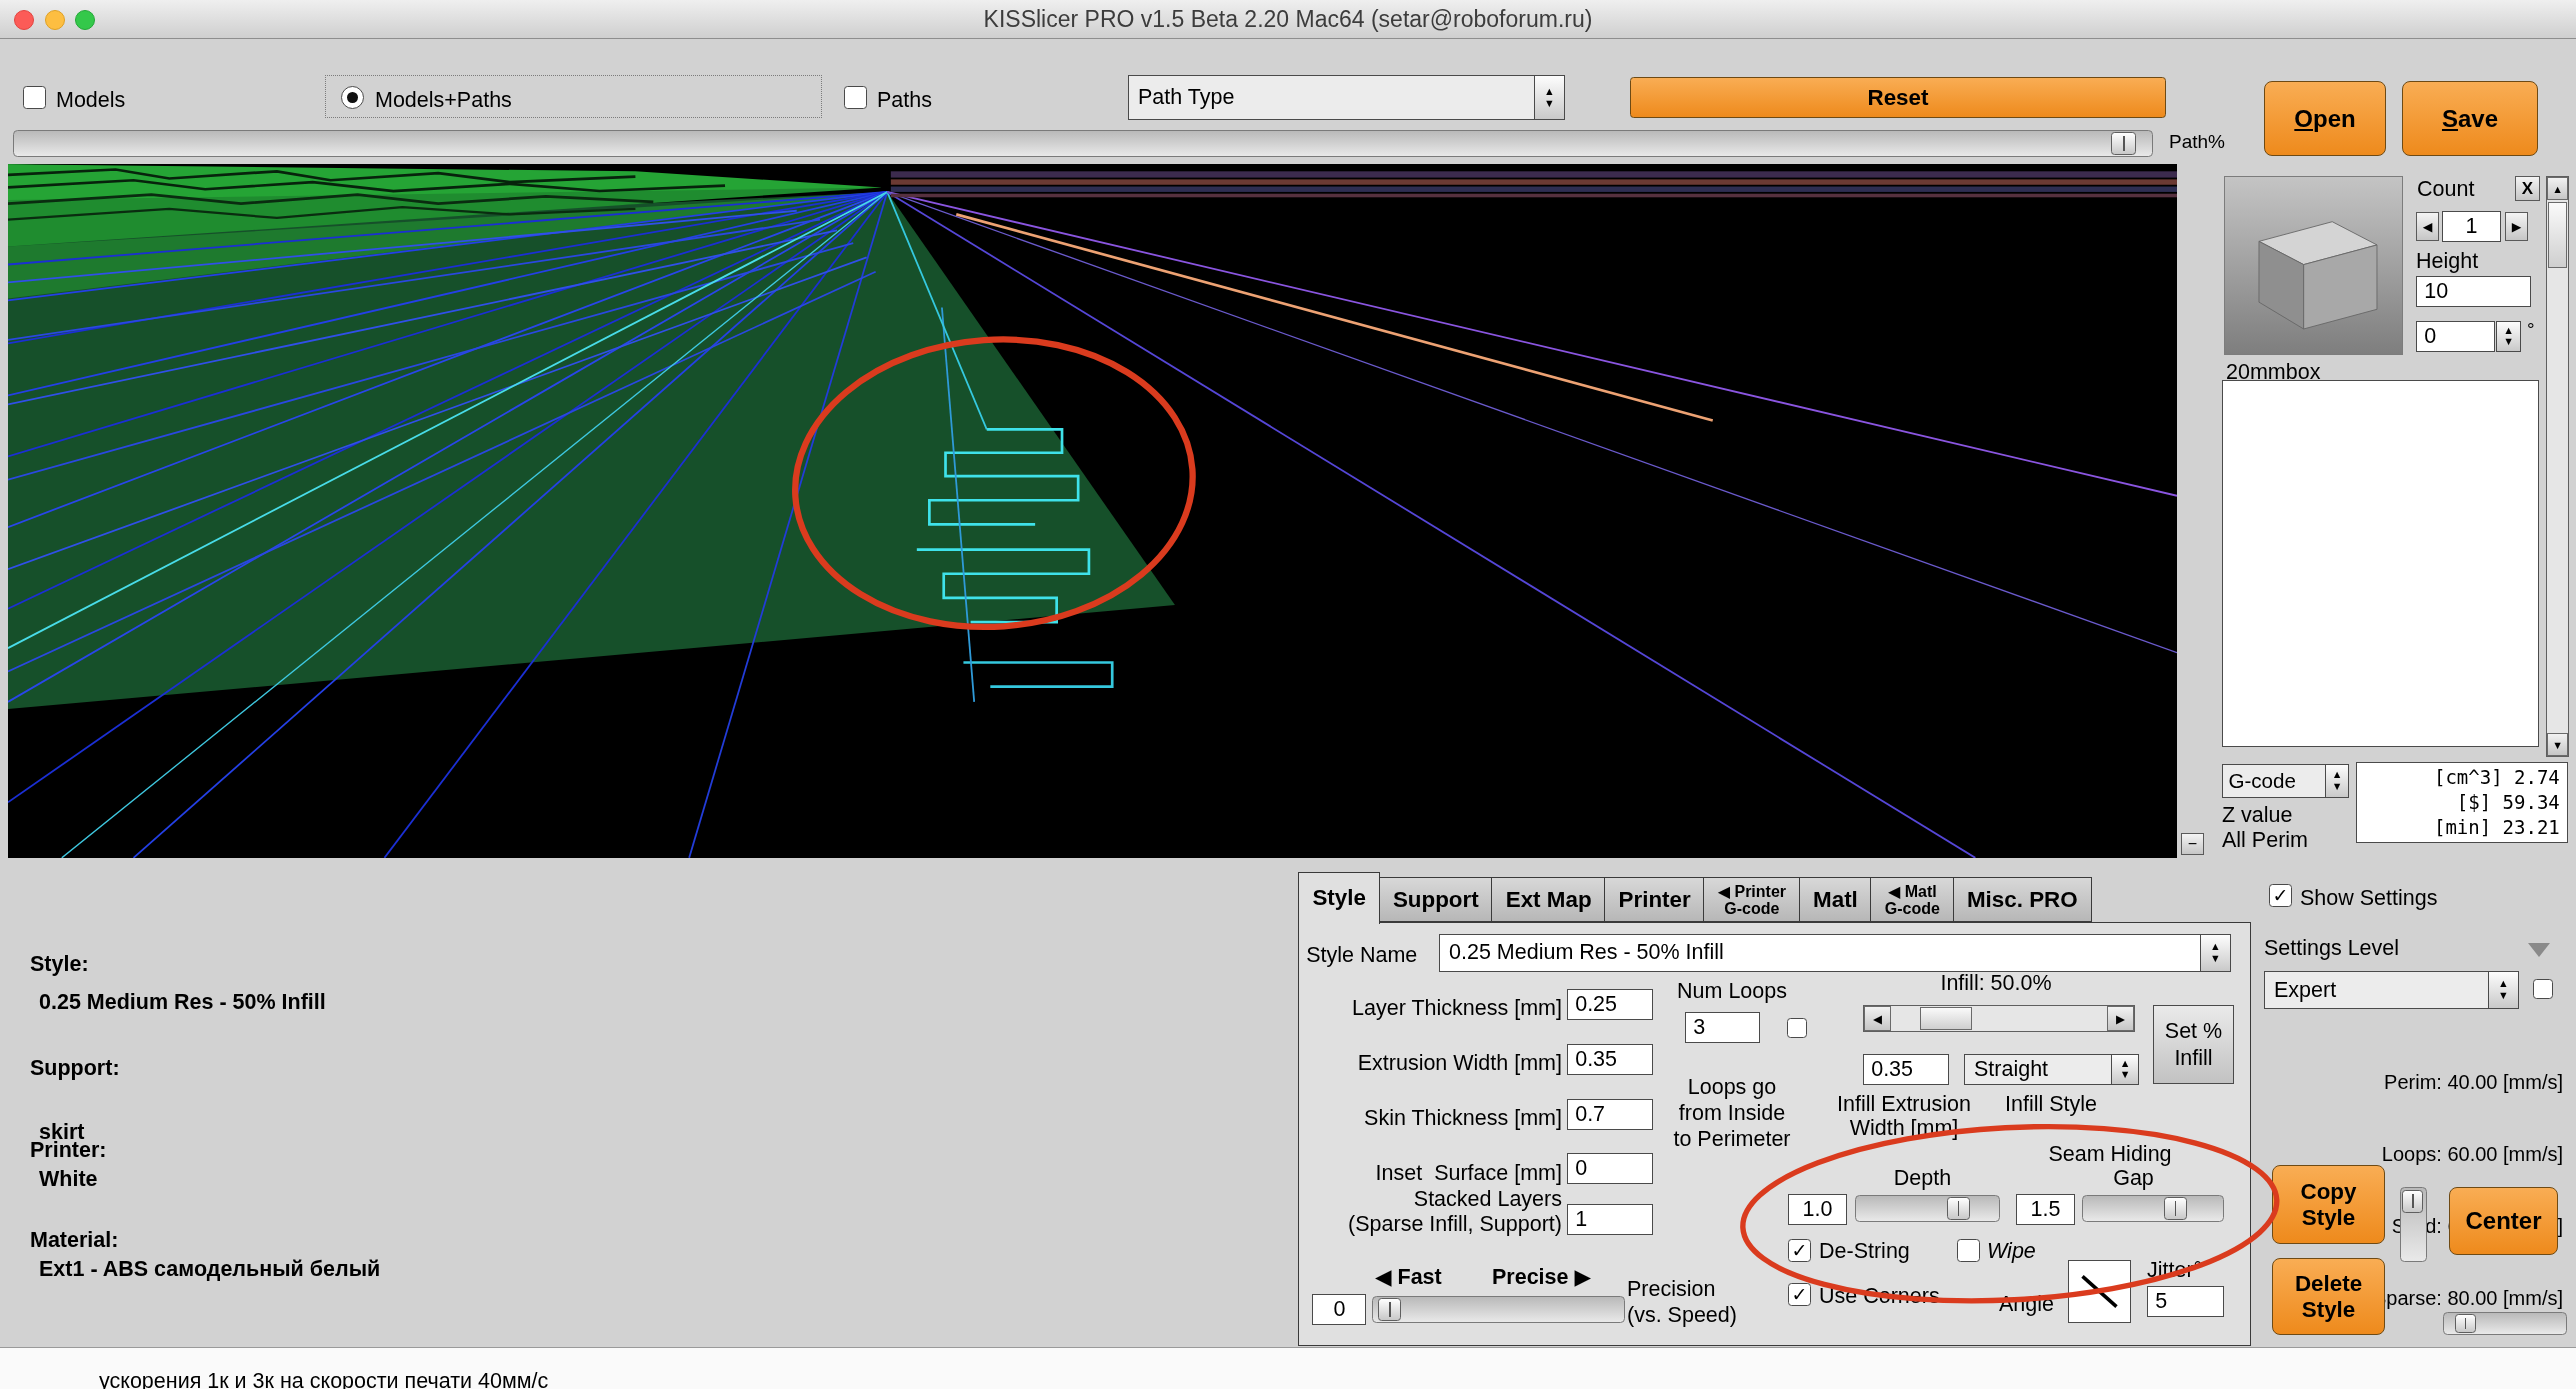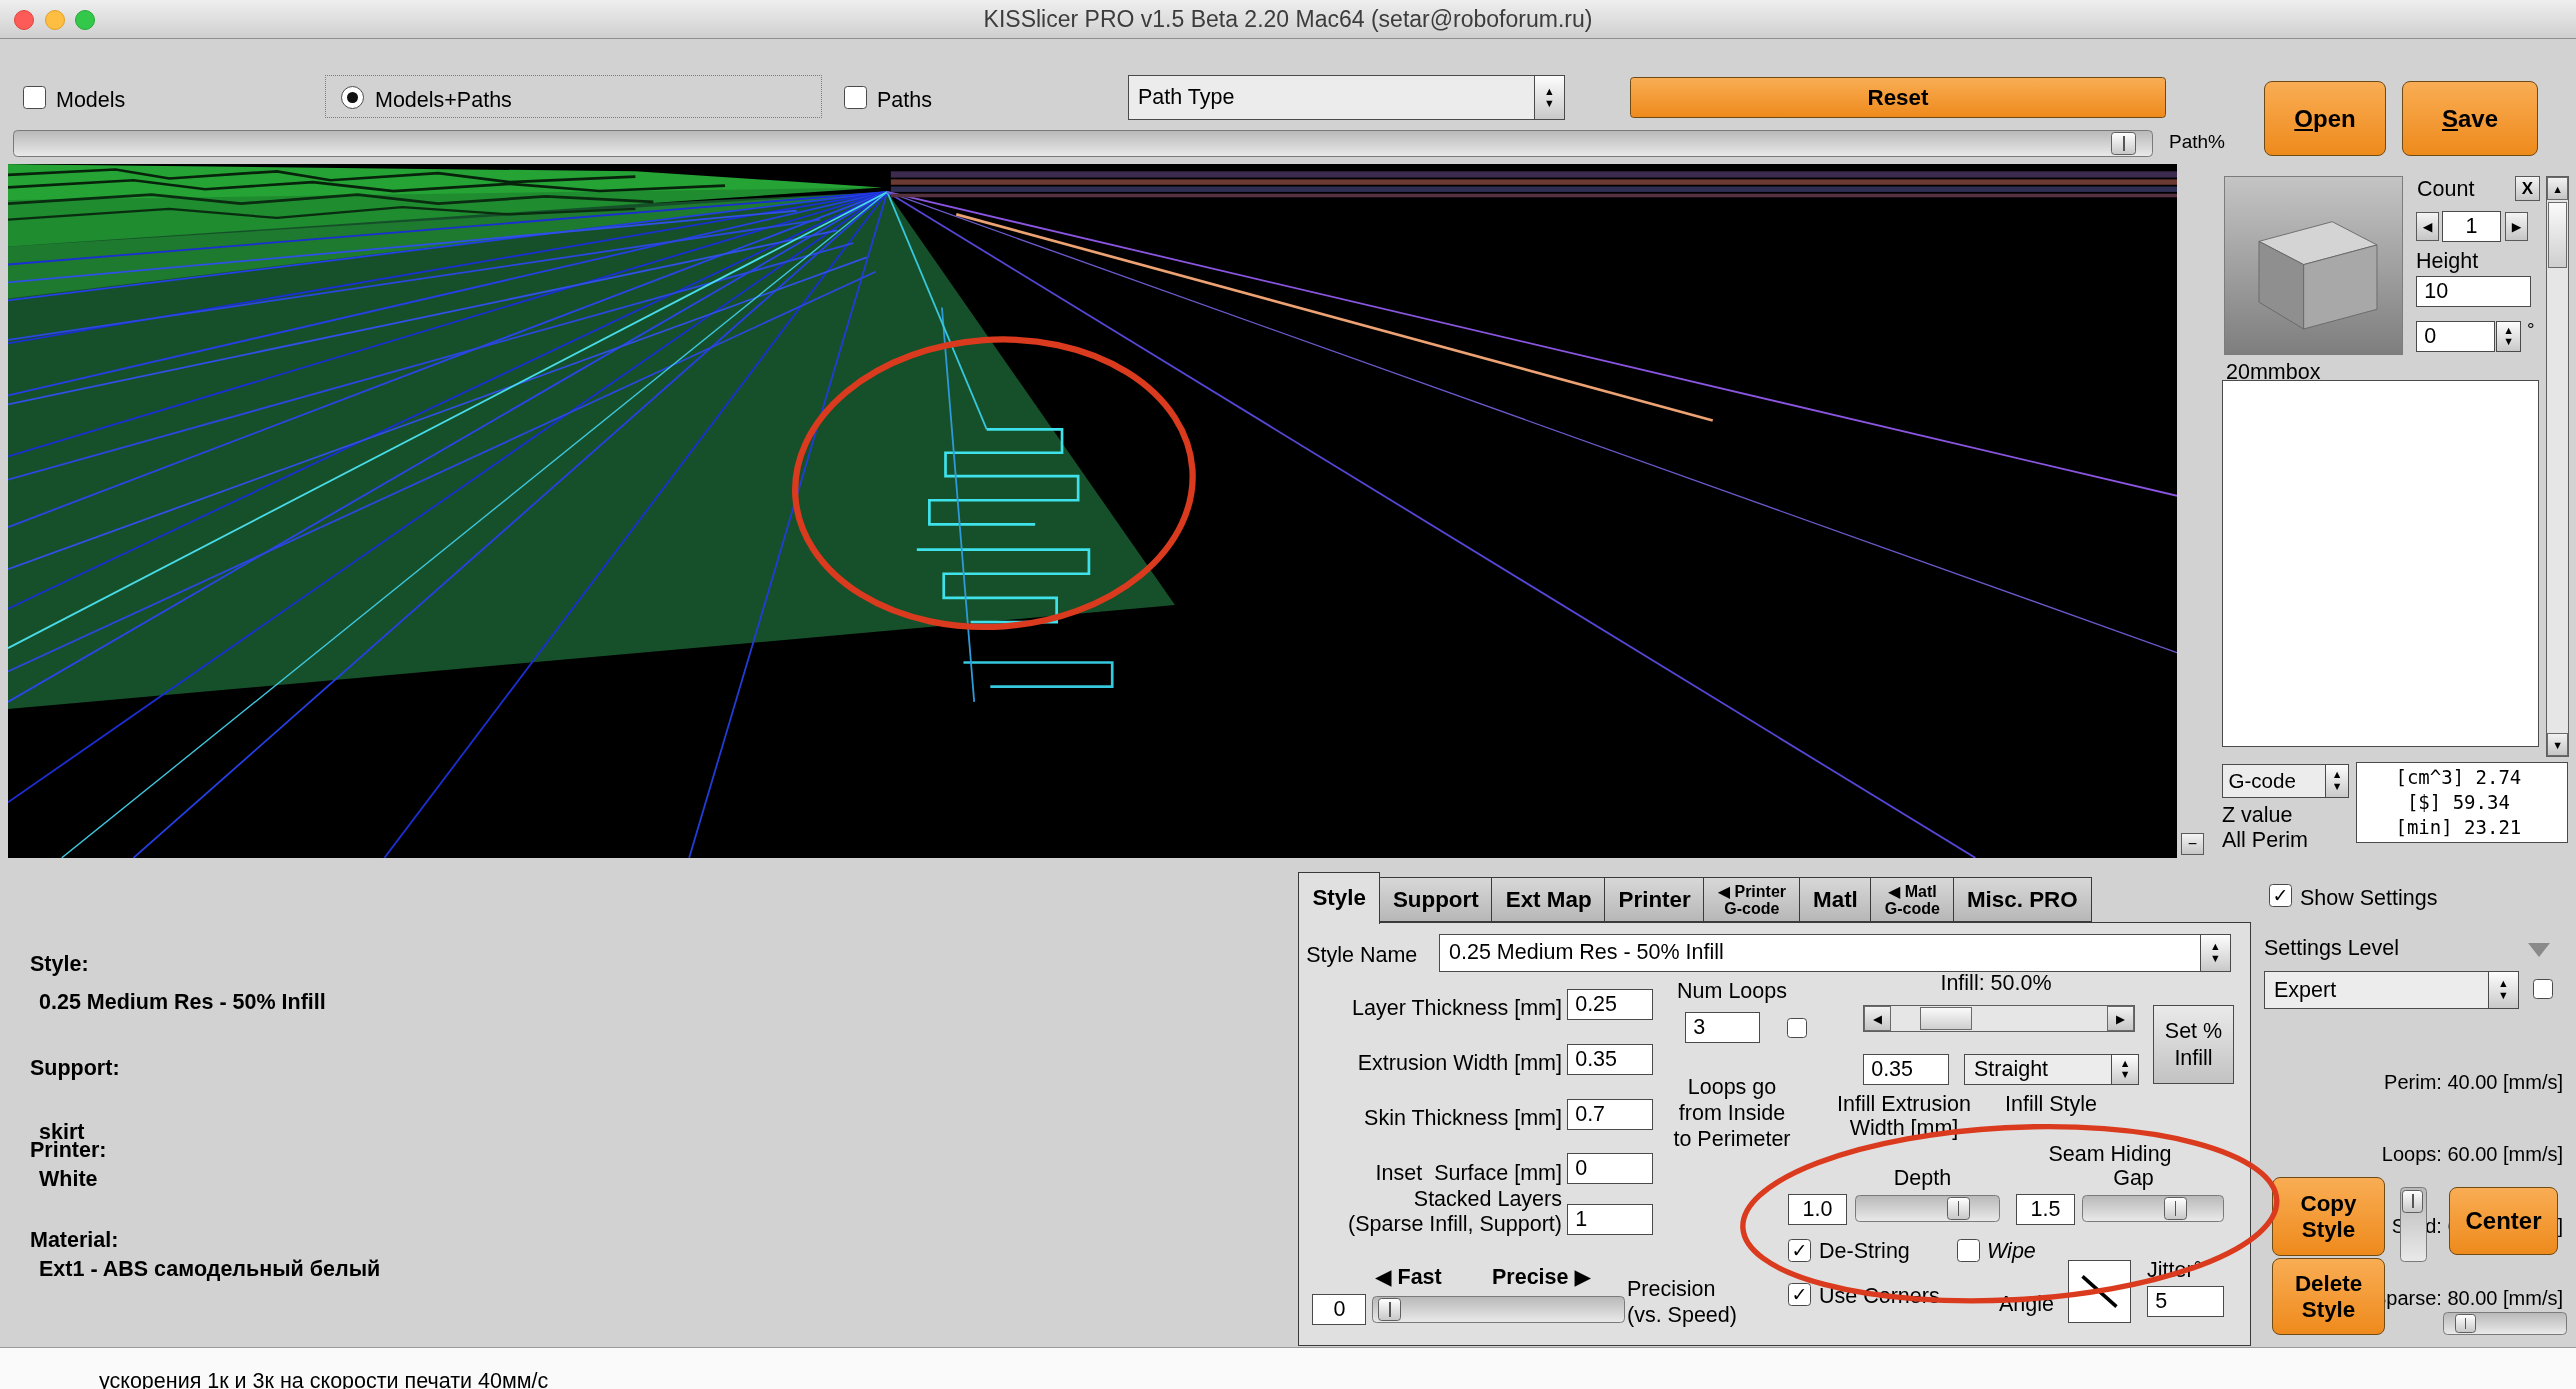--- a/index.html
+++ b/index.html
@@ -129,21 +129,21 @@
     border:0.9px solid #7c7c7c;
   }
   .listarea {
     position:absolute; left:2222px; top:380px; width:317px; height:367px;
     background:#fff; border:1.8px solid #4a4a4a;
   }
   .statsbox {
     position:absolute; left:2356px; top:762px; width:212px; height:81px;
     background:#fff; border:1.8px solid #4a4a4a;
     font-family:"DejaVu Sans Mono",monospace; font-size:19px; line-height:25px;
-    text-align:center; padding:1.8px 7.2px 0 0;
+    text-align:right; padding:1.8px 7.2px 0 0;
   }
   .vscroll {
     position:absolute; left:2546px; top:176px; width:23px; height:581px;
     border:1.8px solid #5f5f5f; background:#e6e6e6;
   }
   .vscroll .sb-btn {
     position:absolute; left:0; right:0; height:23px;
     display:flex; align-items:center; justify-content:center;
     font-size:10.8px; background:linear-gradient(#f2f2f2,#c6c6c6); border:0.9px solid #6a6a6a;
   }
@@ -494,21 +494,21 @@
 </div>
 <div class="cb small" style="left:2533px;top:979px;"></div>
 
 <div class="speeds">
   <div>Perim: 40.00 [mm/s]</div>
   <div>Loops: 60.00 [mm/s]</div>
   <div>Solid: 60.00 [mm/s]</div>
   <div>Sparse: 80.00 [mm/s]</div>
 </div>
 
-<div class="btn-orange" style="left:2272px;top:1165px;width:113px;height:79px;font-size:22.4px;line-height:26px;margin-top:12px;">
+<div class="btn-orange" style="left:2272px;top:1165px;width:113px;height:79px;font-size:22.4px;line-height:26px;">
   <span>Copy</span>
   <span>Style</span>
 </div>
 <div class="btn-orange" style="left:2272px;top:1258px;width:113px;height:77px;font-size:22.4px;line-height:26px;">
   <span>Delete</span>
   <span>Style</span>
 </div>
 
 <div class="slider" style="left:2400px;top:1187px;width:27px;height:75px;">
   <div class="thumb" style="left:0.9px;right:0.9px;top:1.8px;width:21.5px;height:23px;"></div>

